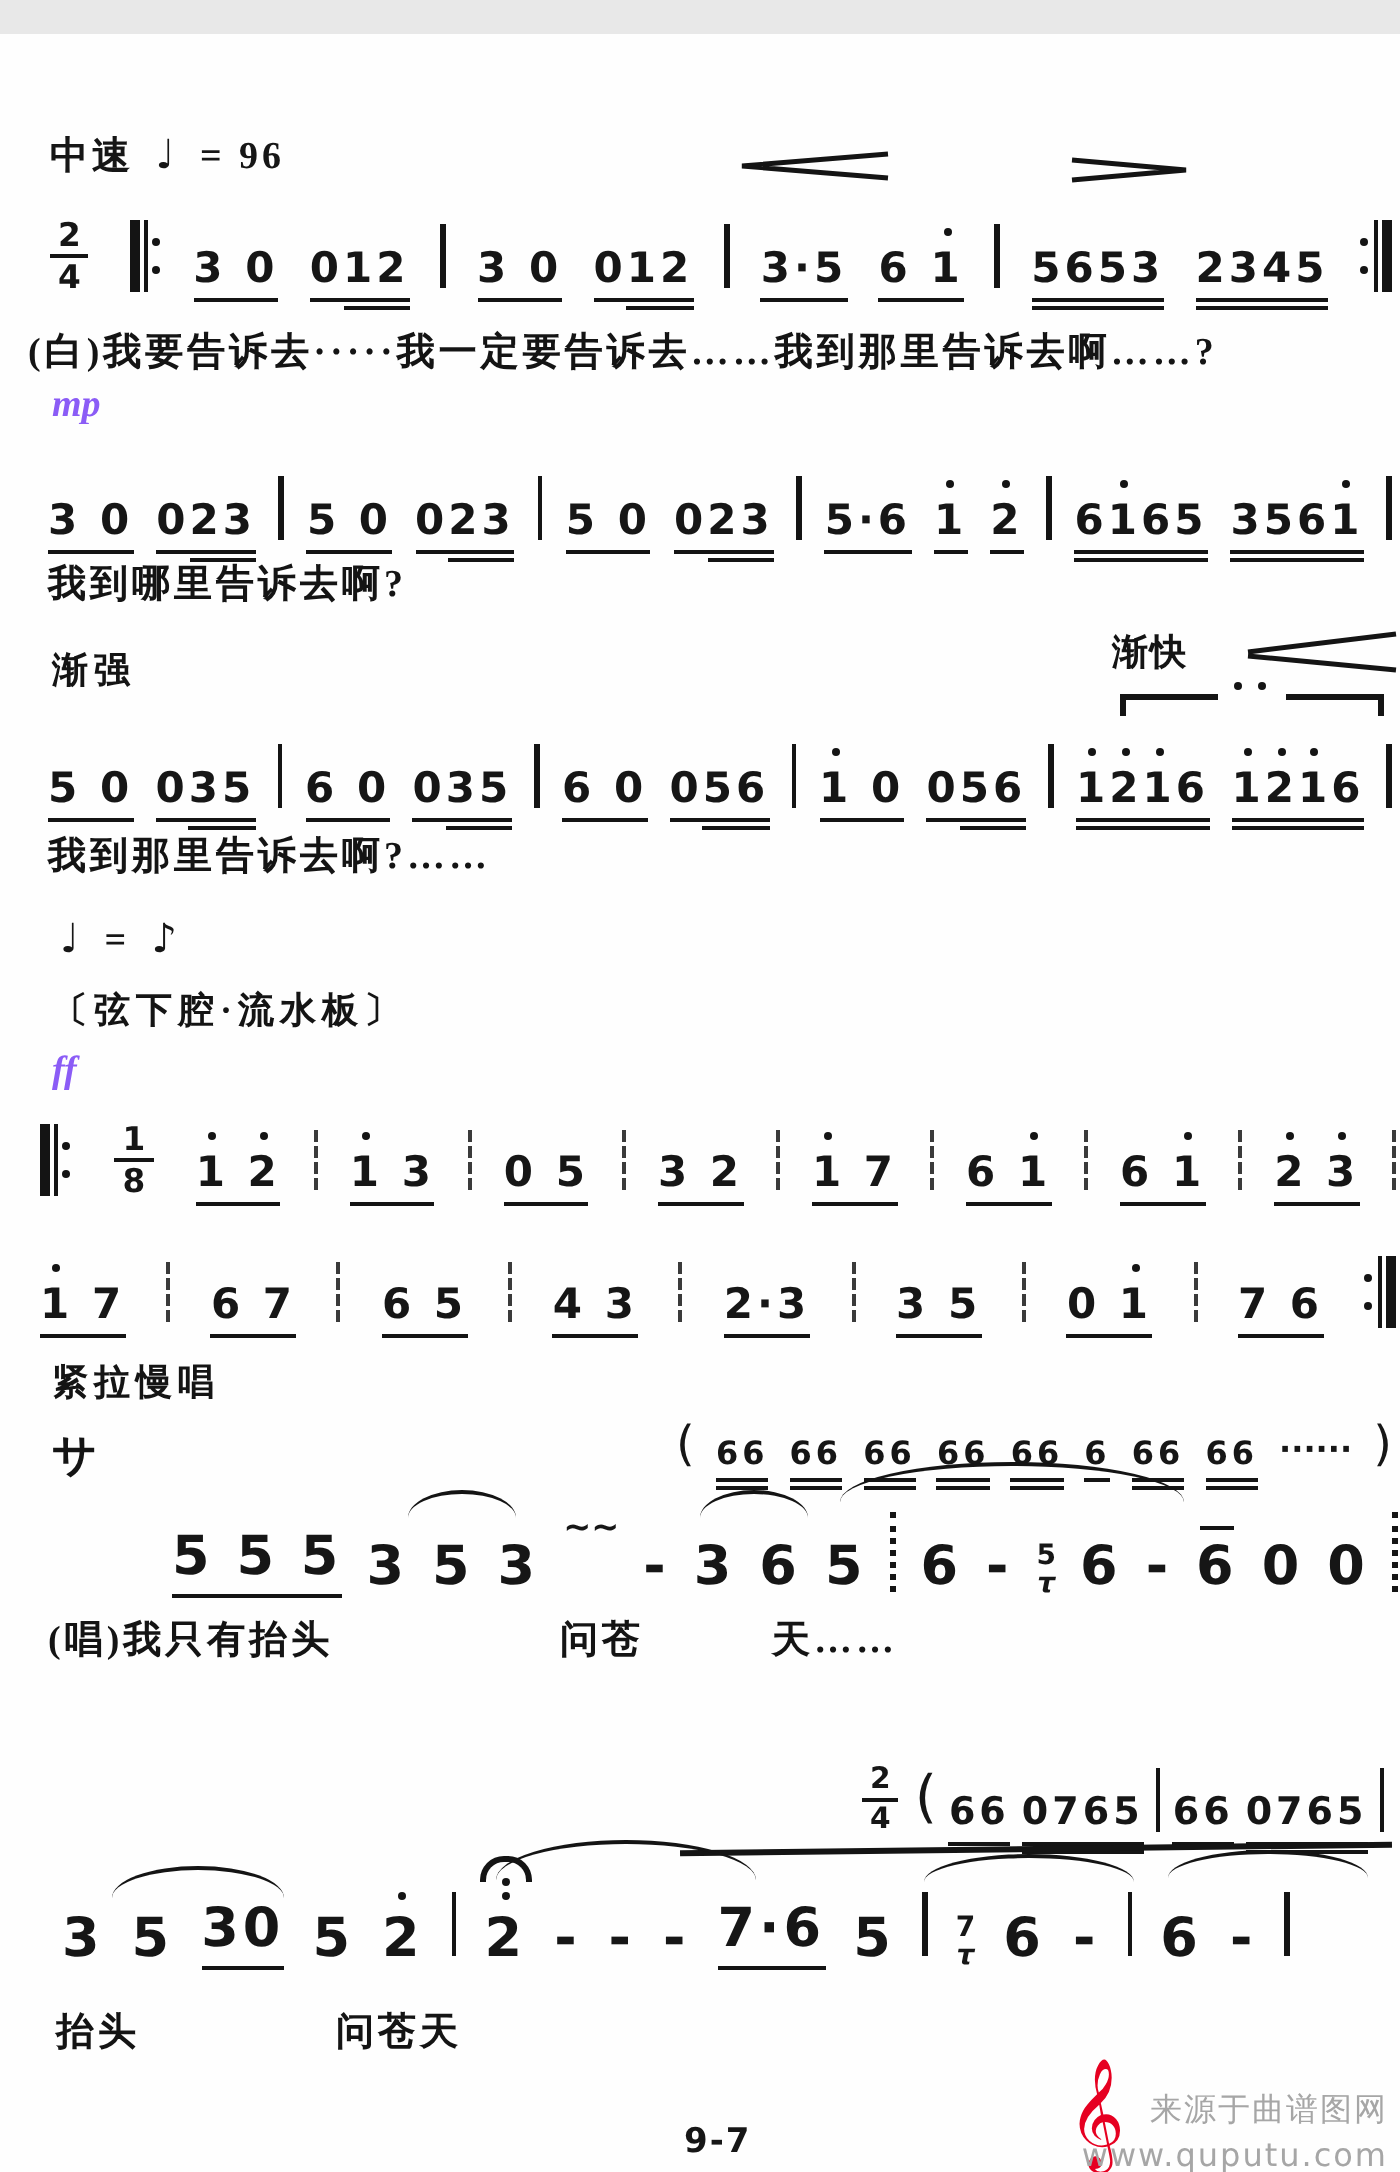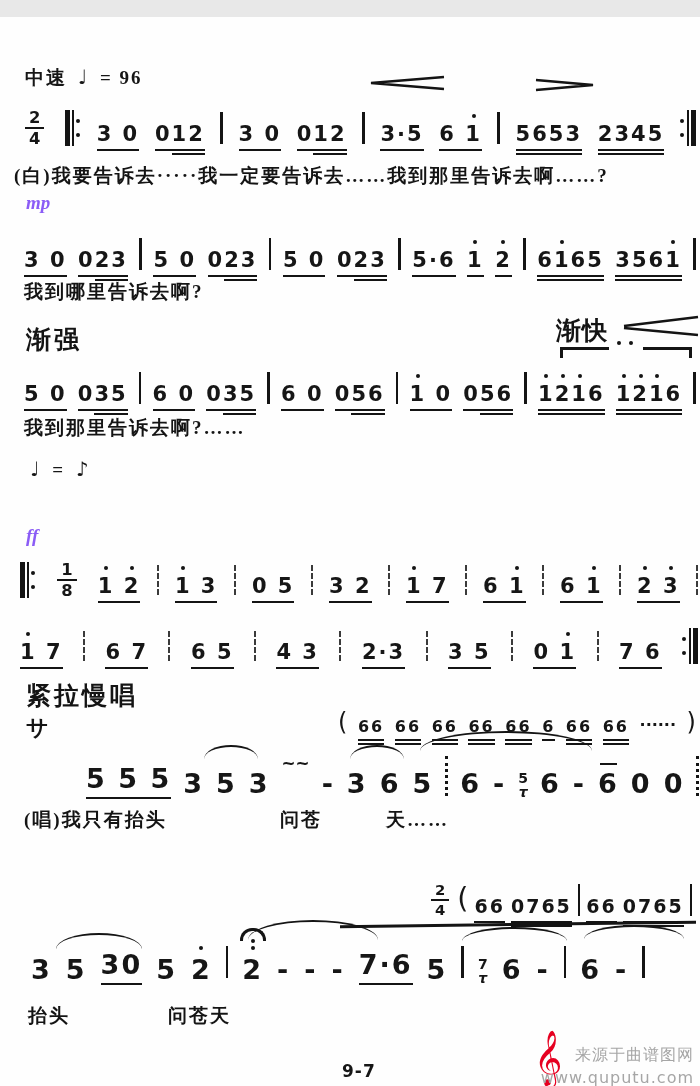--- a/index.html
+++ b/index.html
@@ -1,21 +1,21 @@
 <!DOCTYPE html>
 <html><head>
 <meta charset="utf-8">
 <style>
   html,body{margin:0;padding:0;background:#e8e8e8;}
   .page{position:relative;width:700px;height:1086px;background:#fefefe;margin:17px auto;
         font-family:"DejaVu Sans","Liberation Sans",sans-serif;color:#161616;overflow:hidden;}
   .abs{position:absolute;white-space:nowrap;}
   
   .lyr{font-family:"Liberation Serif",serif;font-weight:700;font-size:19px;letter-spacing:2px;color:#141414;}
-  .lbl{font-family:"Liberation Serif",serif;font-weight:700;font-size:25px;letter-spacing:3px;color:#141414;}
+  .lbl{font-family:"Liberation Serif",serif;font-weight:700;font-size:18px;letter-spacing:3px;color:#141414;}
   .dyn{font-family:"Liberation Serif",serif;font-style:italic;font-weight:700;font-size:19px;color:#8b5cf6;}
   .tempo{font-family:"Liberation Serif",serif;font-weight:700;font-size:19px;letter-spacing:2px;}
   .tnote{font-family:"DejaVu Sans",sans-serif;font-weight:400;font-size:20px;padding:0 4px;}
   
   .mline{position:absolute;display:flex;align-items:flex-end;height:46px;}
   .sb{justify-content:space-between;}
   .fs21{font-size:21px;} .fs16{font-size:16px;} .fs26{font-size:27px;} .fs18{font-size:19px;}
   .note{position:relative;display:inline-block;font-weight:700;}
   .mgs .note,.mgs .grace,.mgs .tx,.mgs .bl{margin:0 6px;}
   .mg7 .note,.mg7 .grace,.mg7 .tx,.mg7 .bl{margin:0 7px;}
@@ -197,20 +197,21 @@
     </div>
 
   <div class="abs lyr" style="top:398px;left:24px;">我到那里告诉去啊?……</div>
 
   <div class="abs tempo" style="top:440px;left:26px;">
     <span class="tnote">♩</span>
     <span>=</span>
     <span class="tnote">♪</span>
   </div>
 
+  <div class="abs lbl" style="top:476px;left:26px;">〔弦下腔·流水板〕</div>
 
   <div class="abs dyn" style="top:508px;left:26px;">ff</div>
 
   <div class="mline sb fs21" style="top:540px;left:20px;width:678px;">
       <span class="rpt bl">
         <span class="bthick"></span>
         <span class="bthin"></span>
         <span class="bdots"></span>
       </span>
       <span class="frac">

